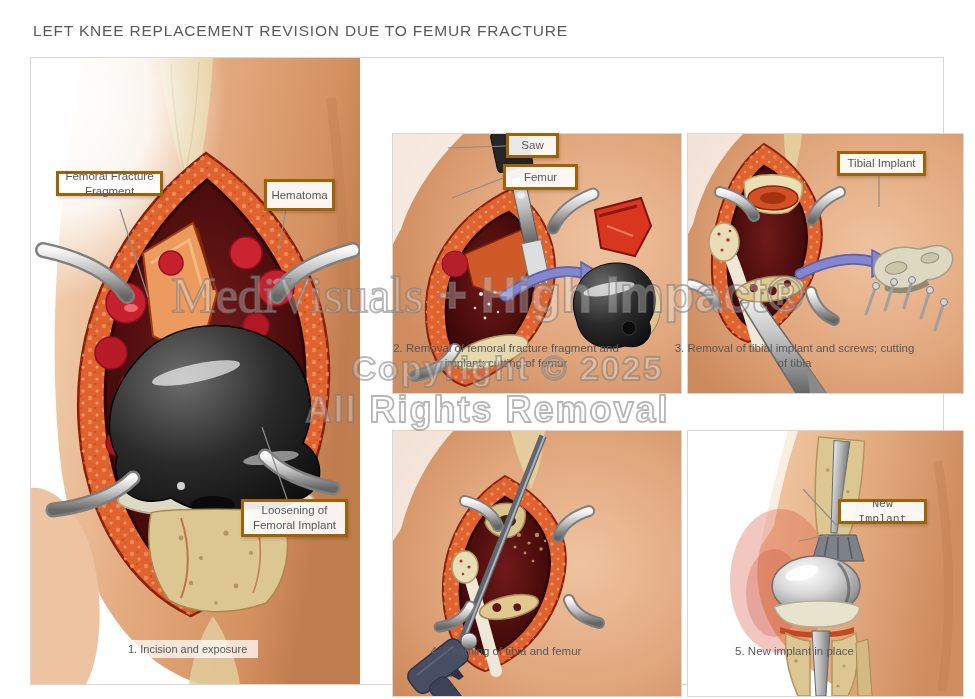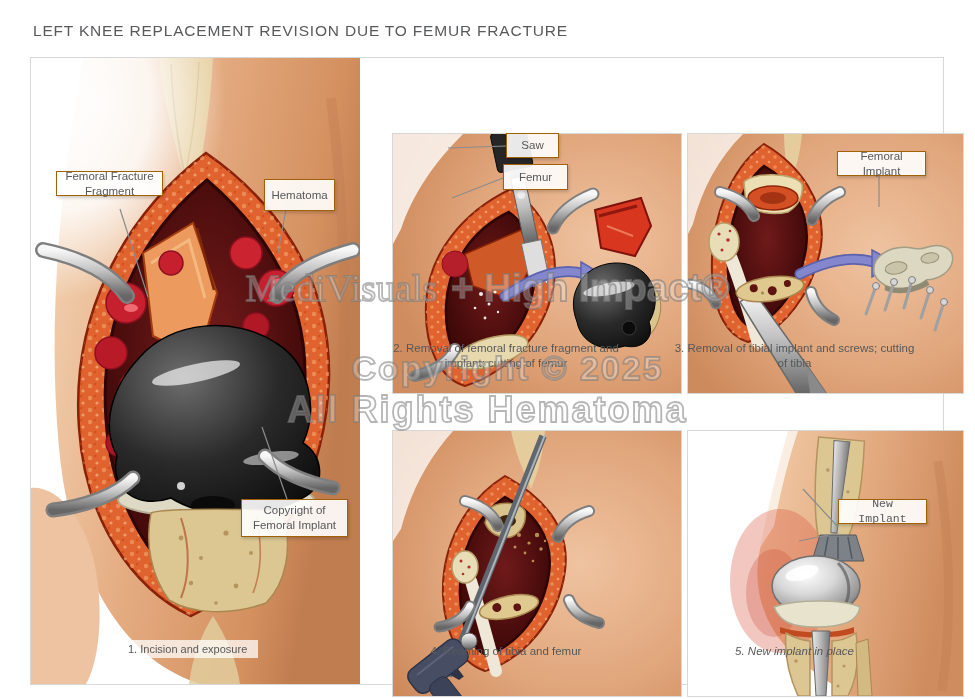--- a/index.html
+++ b/index.html
@@ -25,50 +25,50 @@
   #panel3 { left:656px; top:75px;  width:277px; height:261px; }
   #panel4 { left:361px; top:372px; width:290px; height:267px; }
   #panel5 { left:656px; top:372px; width:277px; height:267px; }
   .caption {
     position:absolute; color:#57585a; font-size:11.5px; line-height:1.3;
     text-align:center; z-index:25;
   }
   #cap2 { left:391px; top:341px; width:230px; }
   #cap3 { left:672px; top:341px; width:245px; }
   #cap4 { left:361px; top:644px; width:290px; }
-  #cap5 { left:656px; top:644px; width:277px;font-style:italic; }
+  #cap5 { left:656px; top:644px; width:277px; }
   #cap1 {
     position:absolute; left:117px; top:640px; padding:3px 11px;
     background:rgba(255,255,255,0.74); color:#57585a; font-size:11px; z-index:25;
   }
   .label {
     position:absolute; z-index:40;
-    background:rgba(255,255,255,0.9); border:1px solid #a16207;
+    background:rgba(255,255,255,0.9); border:3px solid #a16207;
     color:#57585a; font-size:11.5px; line-height:1.3;
     display:flex; align-items:center; justify-content:center; text-align:center;
     padding:3px 6px; box-shadow:1px 2px 3px rgba(0,0,0,0.18);
   }
   #lbl-fragment  { left:56px;  top:171px; width:107px; height:25px; }
   #lbl-hematoma  { left:264px; top:179px; width:71px;  height:32px; }
   #lbl-loosening { left:241px; top:499px; width:107px; height:38px; }
   #lbl-saw       { left:506px; top:133px; width:53px;  height:25px; }
-  #lbl-femur     { left:503px; top:164px; width:65px;  height:26px; }
+  #lbl-femur     { left:503px; top:164px; width:75px;  height:26px; }
   #lbl-tibial    { left:837px; top:151px; width:89px;  height:25px; }
   #lbl-newimp    { left:838px; top:499px; width:89px;  height:25px;font-family:Liberation Mono, monospace; }
   #leader-overlay {
     position:absolute; left:0; top:0; width:975px; height:699px;
     z-index:35; pointer-events:none;
   }
   .watermark {
     position:absolute; left:0; right:0; text-align:center; z-index:60;
     pointer-events:none; white-space:nowrap;
     color:rgba(255,255,255,0.28);
     -webkit-text-stroke:1.8px rgba(122,122,122,0.55);
   }
-  #wm-brand { top:266px; font-size:38px; }
+  #wm-brand { top:266px; font-size:50px; }
   #wm-brand .serif { font-family:"Liberation Serif", serif; font-weight:400; }
   #wm-brand .sans  { font-family:"Liberation Sans", sans-serif; font-weight:700; margin-left:14px; }
   #wm-copy   { top:349px; font-size:34px; font-weight:700; letter-spacing:2px;margin-left:40px; }
   #wm-rights { top:389px; font-size:36px; font-weight:700; letter-spacing:2px; }
 </style>
 </head>
 <body>
 
 <div class="title">LEFT KNEE REPLACEMENT REVISION DUE TO FEMUR FRACTURE</div>
 
@@ -498,29 +498,29 @@
     <line x1="506" y1="146" x2="448" y2="148"></line>
     <line x1="503" y1="178" x2="452" y2="198"></line>
     <line x1="879" y1="176" x2="879" y2="207"></line>
     <line x1="838" y1="527" x2="803" y2="489"></line>
     <line x1="838" y1="533" x2="799" y2="541"></line>
   </g>
 </svg>
 
 <div class="label" id="lbl-fragment">Femoral Fracture Fragment</div>
 <div class="label" id="lbl-hematoma">Hematoma</div>
-<div class="label" id="lbl-loosening">Copyright of Femoral Implant</div>
+<div class="label" id="lbl-loosening">Loosening of Femoral Implant</div>
 <div class="label" id="lbl-saw">Saw</div>
 <div class="label" id="lbl-femur">Femur</div>
-<div class="label" id="lbl-tibial">Femoral Implant</div>
+<div class="label" id="lbl-tibial">Tibial Implant</div>
 <div class="label" id="lbl-newimp">New Implant</div>
 
 <div id="cap1">1. Incision and exposure</div>
 <div class="caption" id="cap2">2. Removal of femoral fracture fragment and implant; cutting of femur</div>
 <div class="caption" id="cap3">3. Removal of tibial implant and screws; cutting of tibia</div>
 <div class="caption" id="cap4">4. Reaming of tibia and femur</div>
 <div class="caption" id="cap5">5. New implant in place</div>
 
 <div class="watermark" id="wm-brand">
   <span class="serif">MediVisuals</span><span class="sans">+ High Impact®</span>
 </div>
 <div class="watermark" id="wm-copy">Copyright © 2025</div>
-<div class="watermark" id="wm-rights">All Rights Hematoma</div>
+<div class="watermark" id="wm-rights">All Rights Removal</div>
 
 </body></html>

